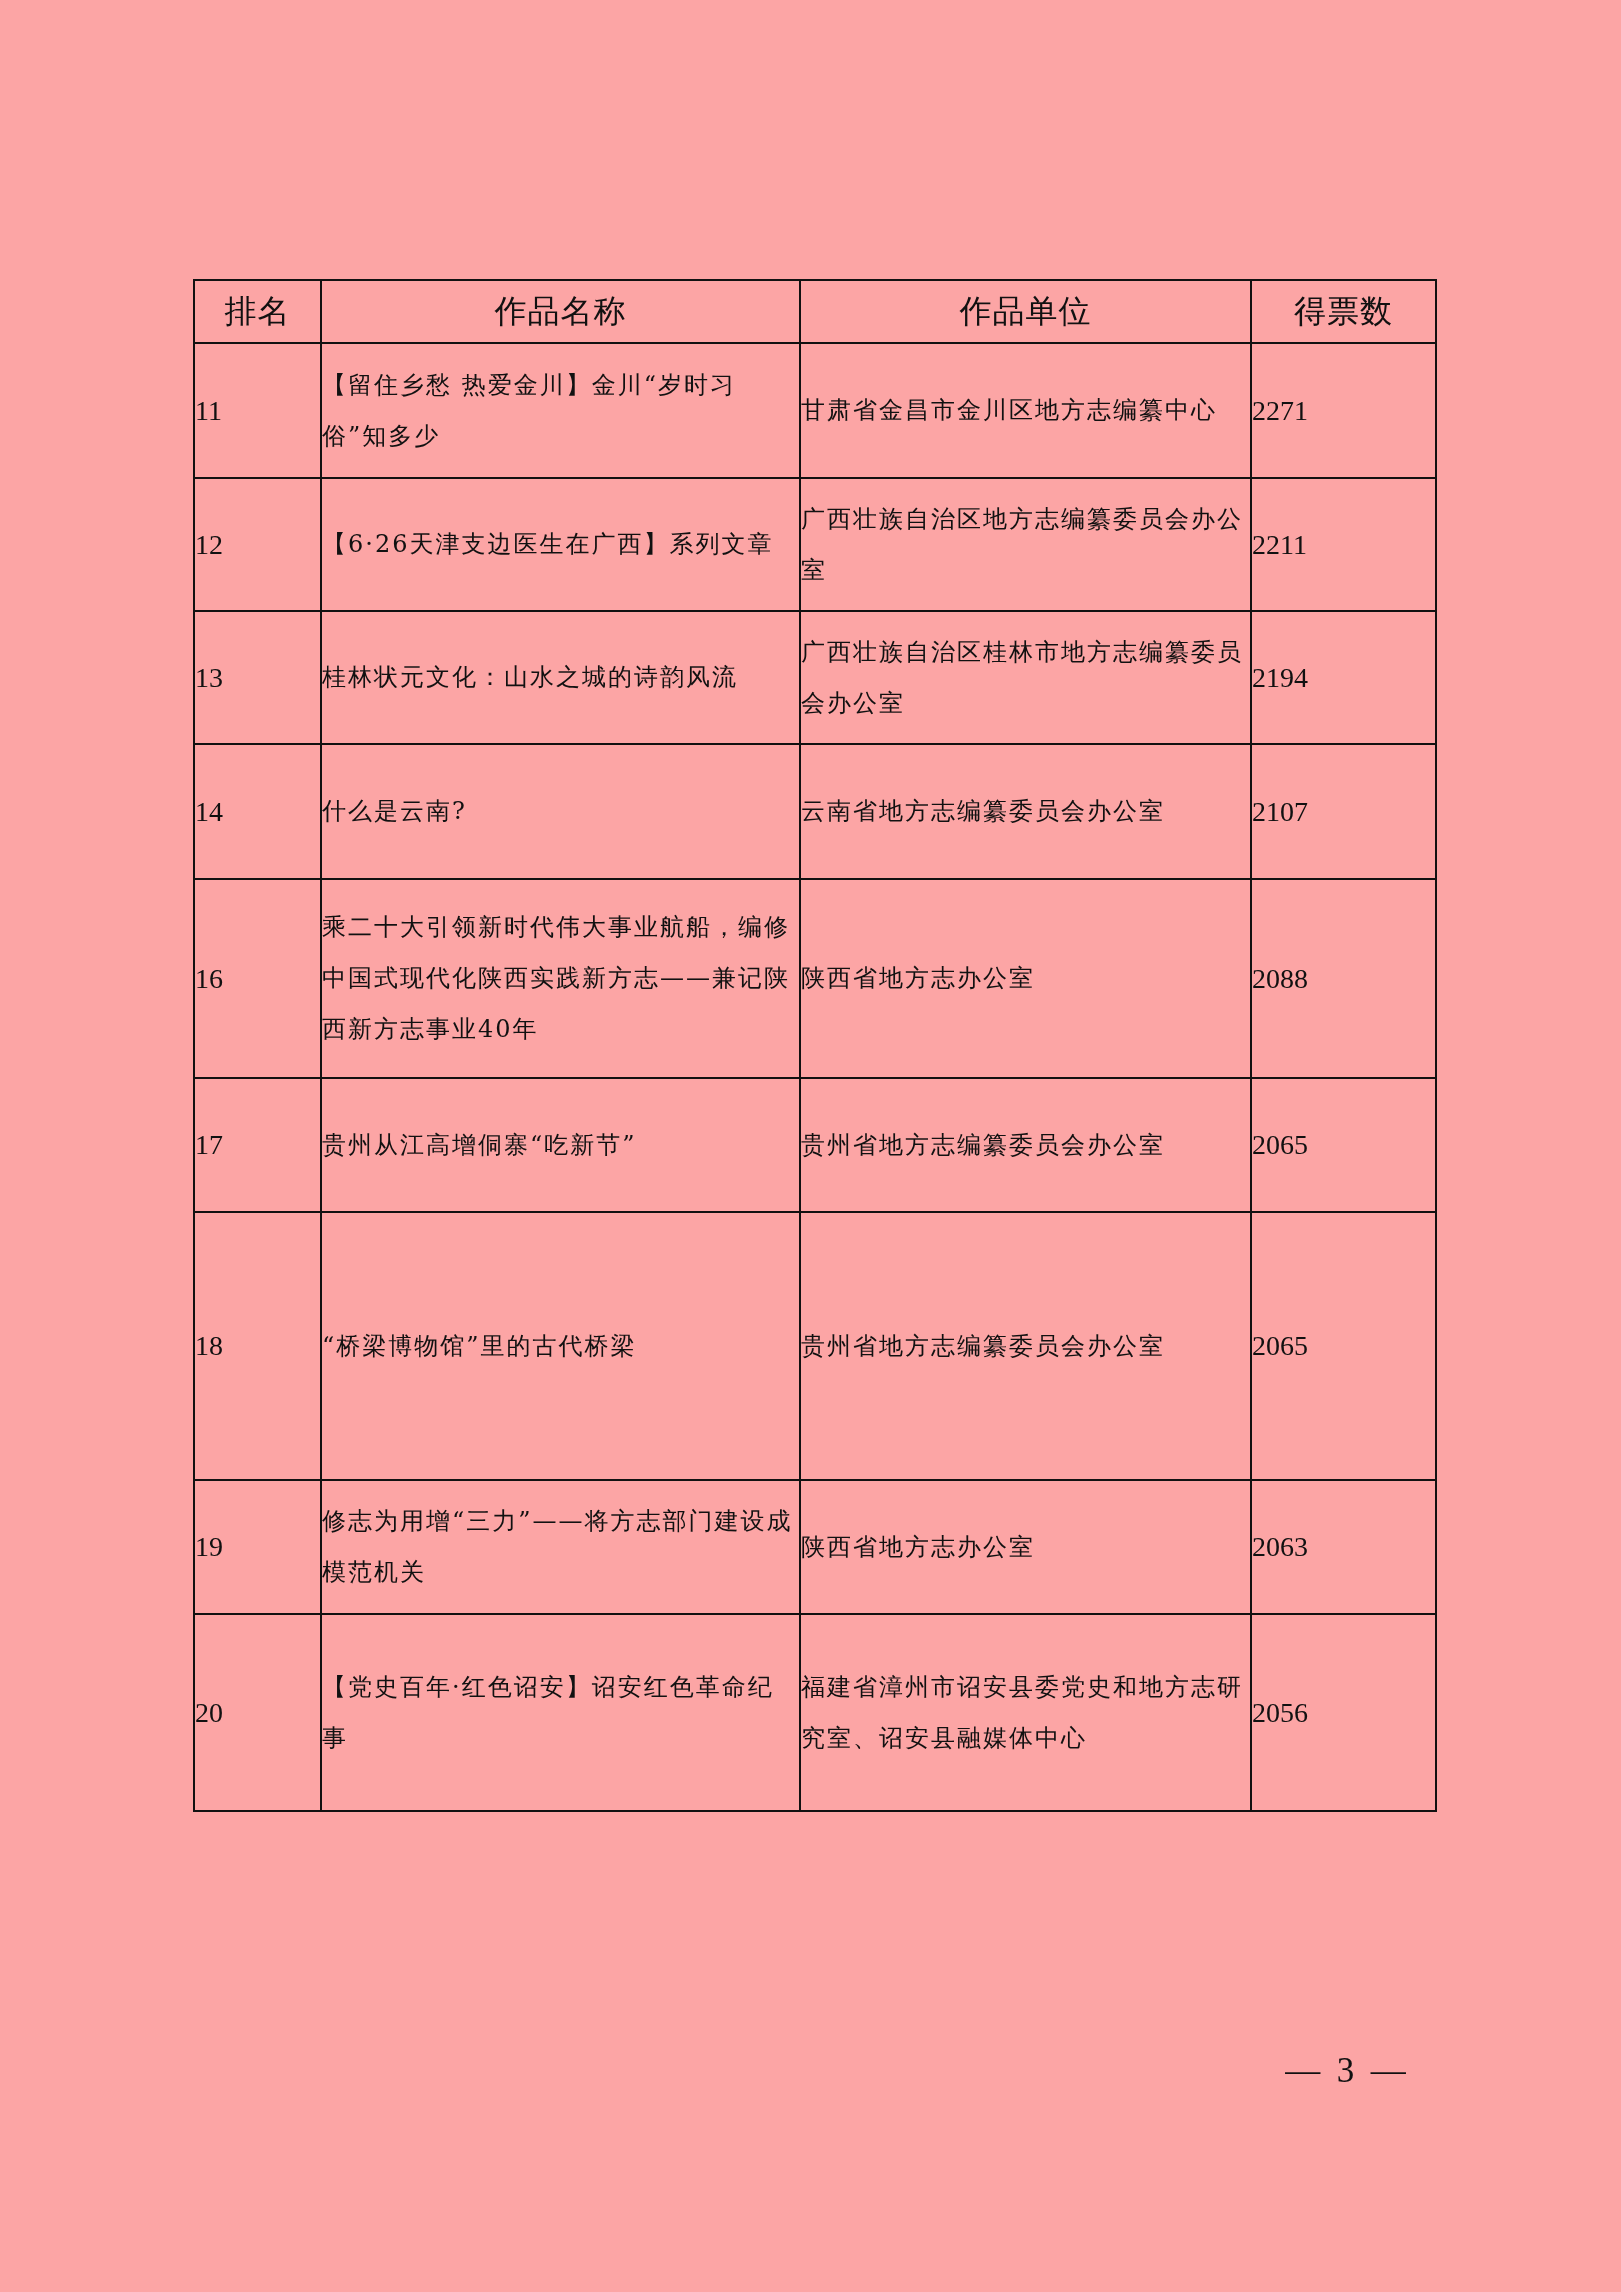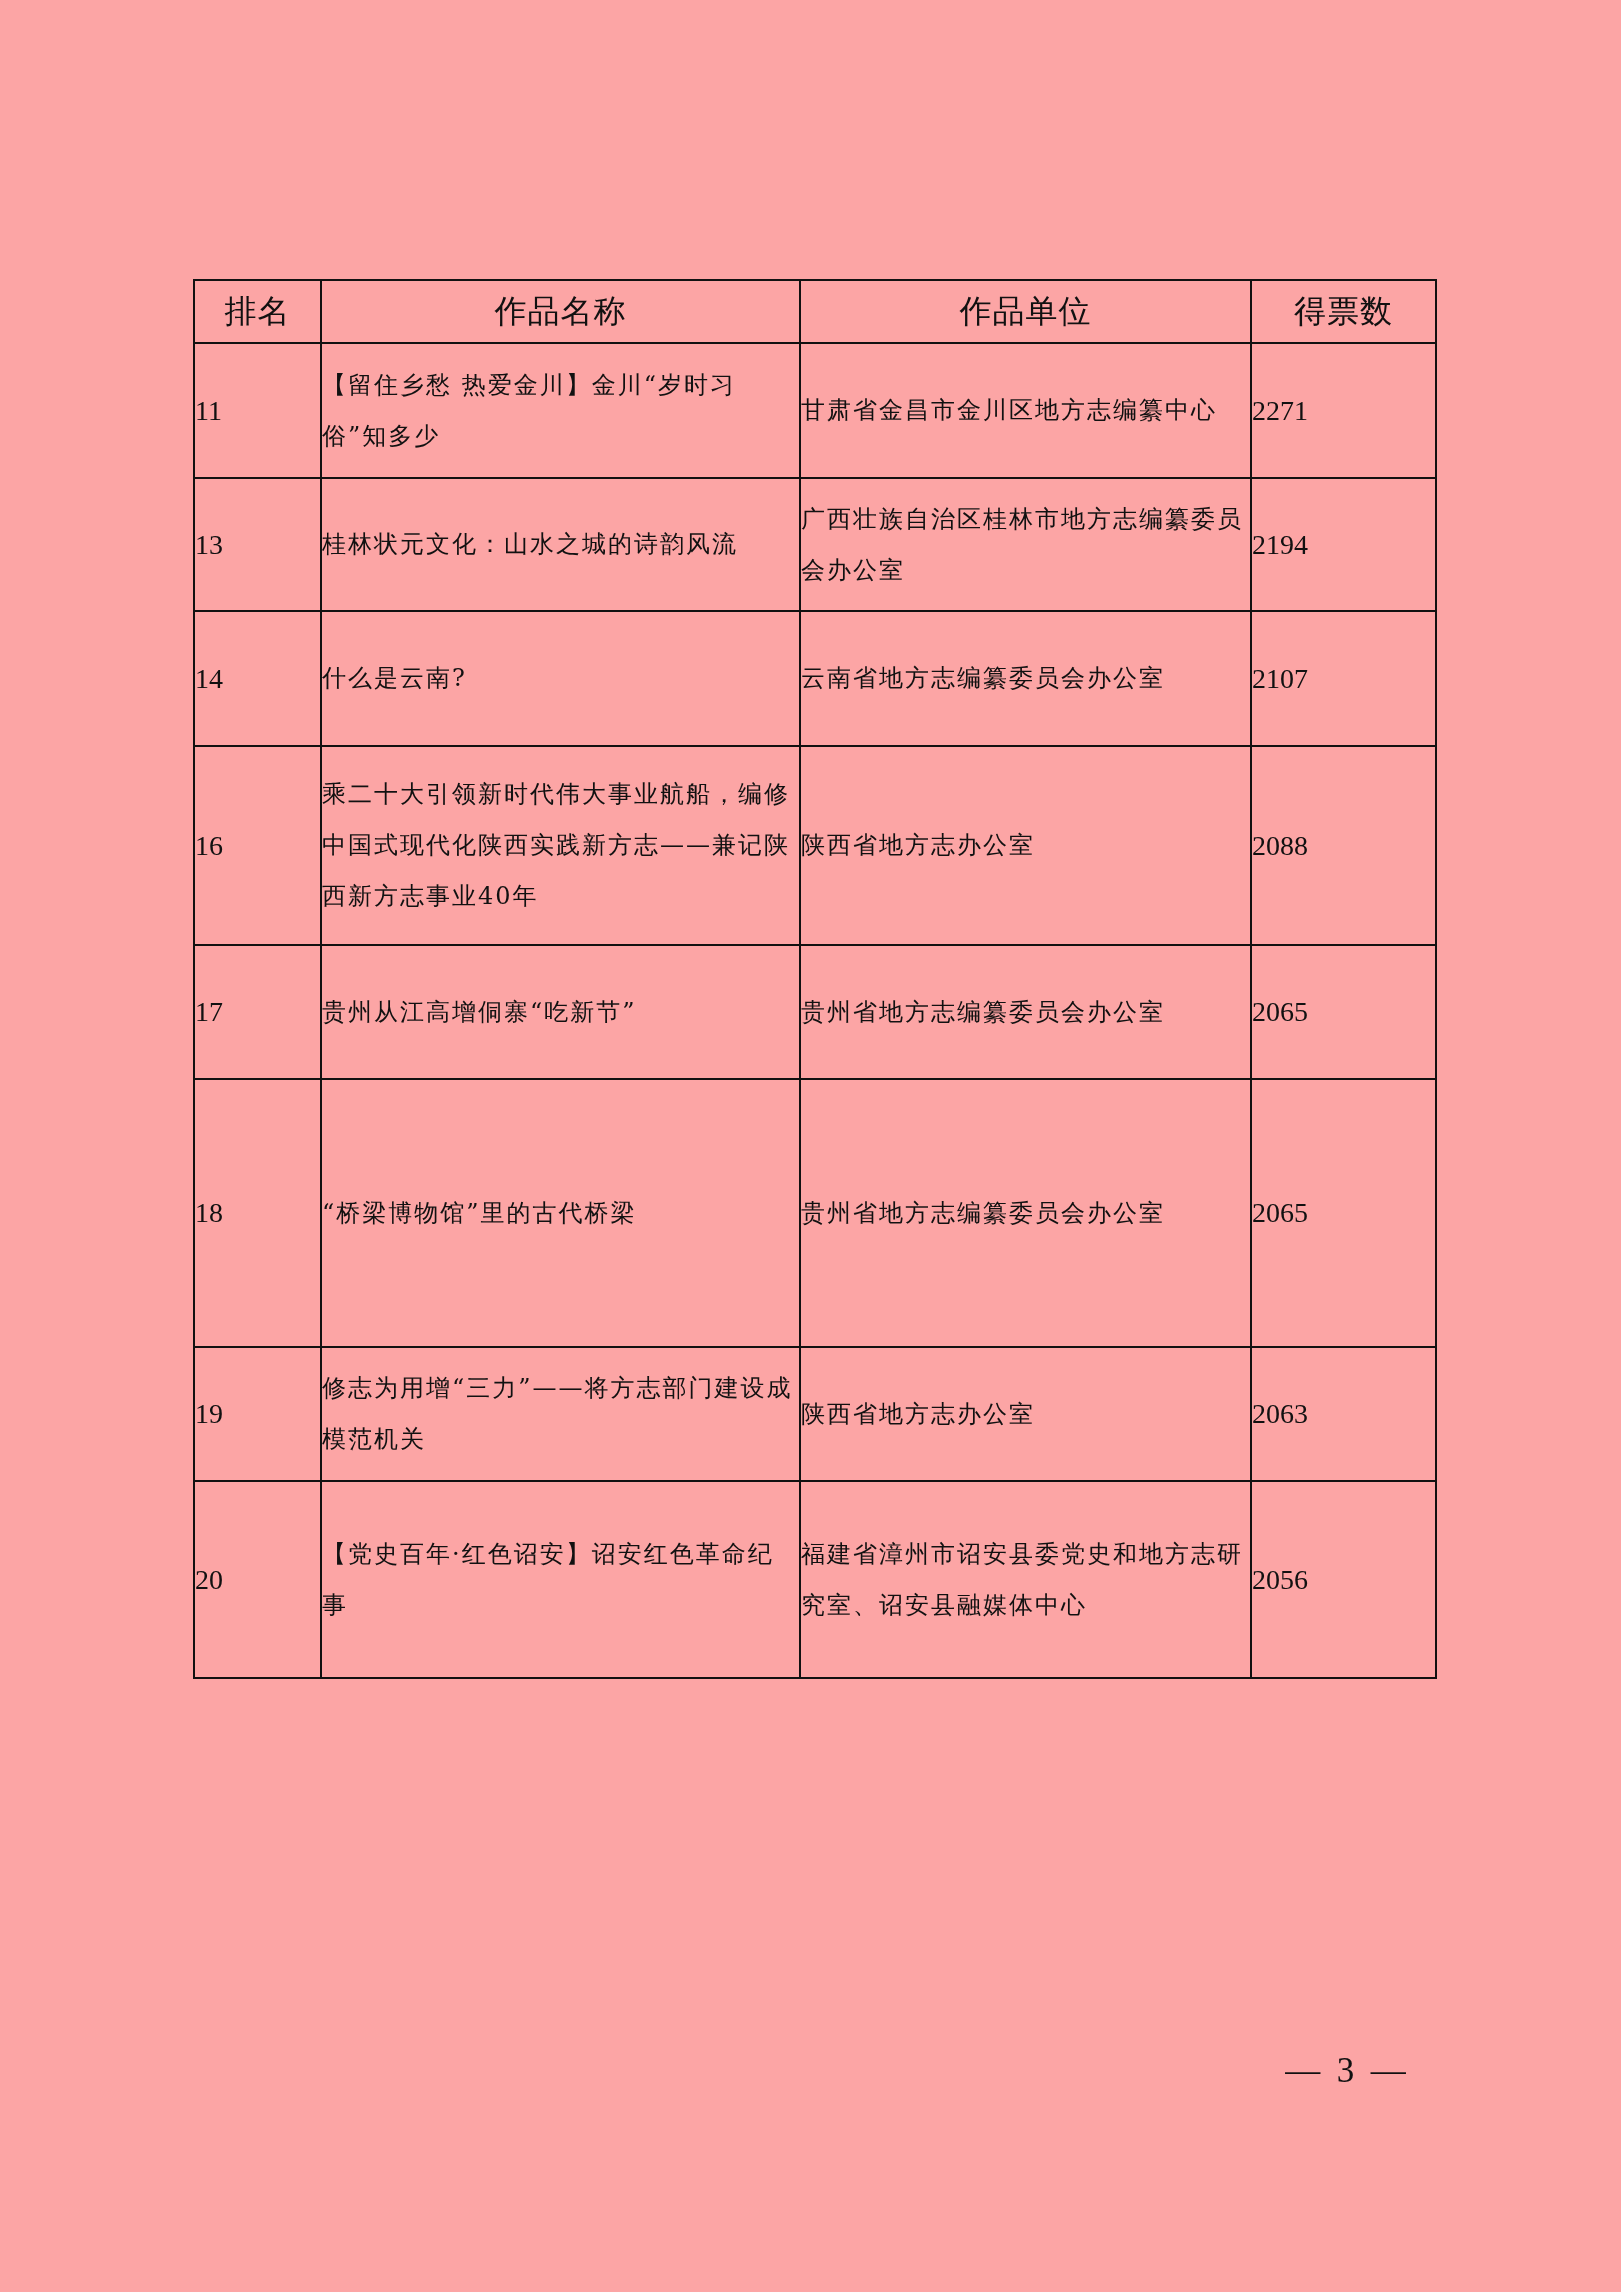--- a/index.html
+++ b/index.html
@@ -55,20 +55,26 @@
       </tr>
     </thead>
     <tbody id="table-body">
       <tr style="height:135px">
         <td class="rank">11</td>
         <td class="title">【留住乡愁 热爱金川】金川“岁时习俗”知多少</td>
         <td class="unit">甘肃省金昌市金川区地方志编纂中心</td>
         <td class="votes">2271</td>
       </tr>
       <tr style="height:133px">
+        <td class="rank">12</td>
+        <td class="title">【6·26天津支边医生在广西】系列文章</td>
+        <td class="unit">广西壮族自治区地方志编纂委员会办公室</td>
+        <td class="votes">2211</td>
+      </tr>
+      <tr style="height:133px">
         <td class="rank">13</td>
         <td class="title">桂林状元文化：山水之城的诗韵风流</td>
         <td class="unit">广西壮族自治区桂林市地方志编纂委员会办公室</td>
         <td class="votes">2194</td>
       </tr>
       <tr style="height:135px">
         <td class="rank">14</td>
         <td class="title">什么是云南?</td>
         <td class="unit">云南省地方志编纂委员会办公室</td>
         <td class="votes">2107</td>

